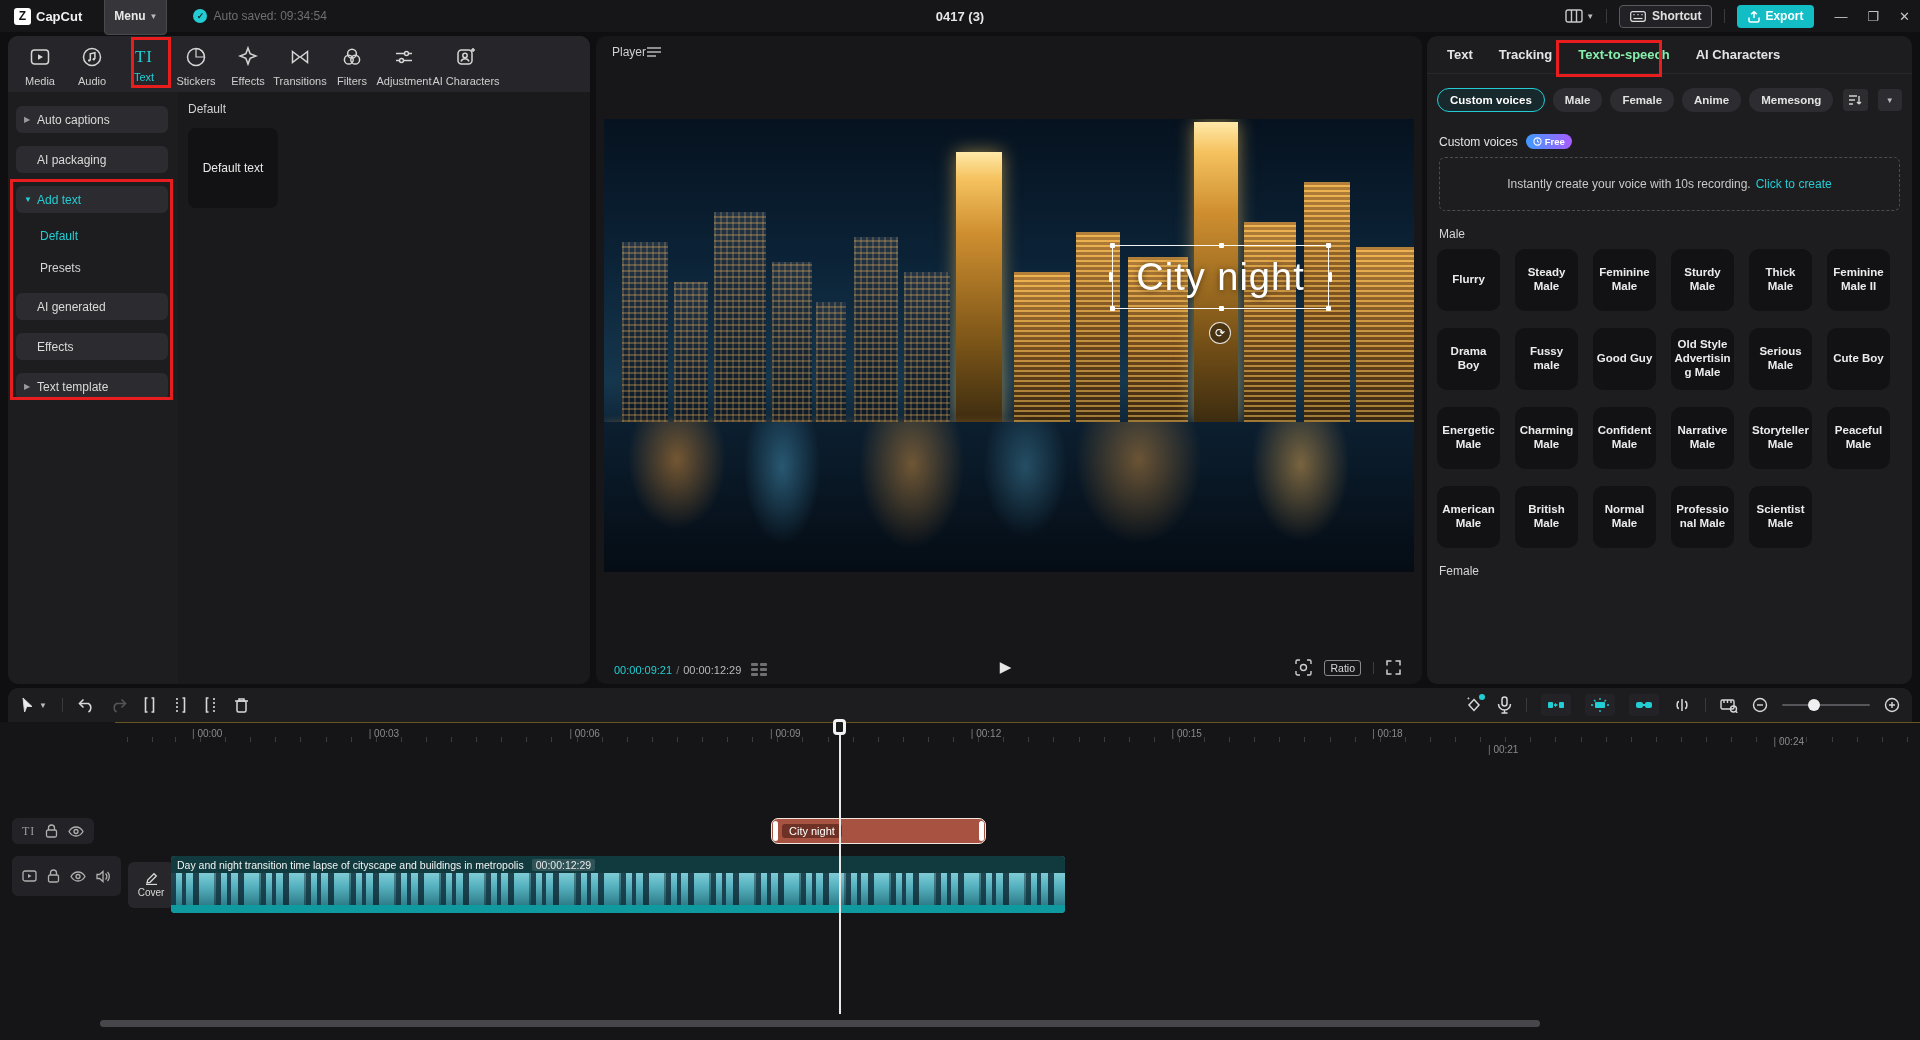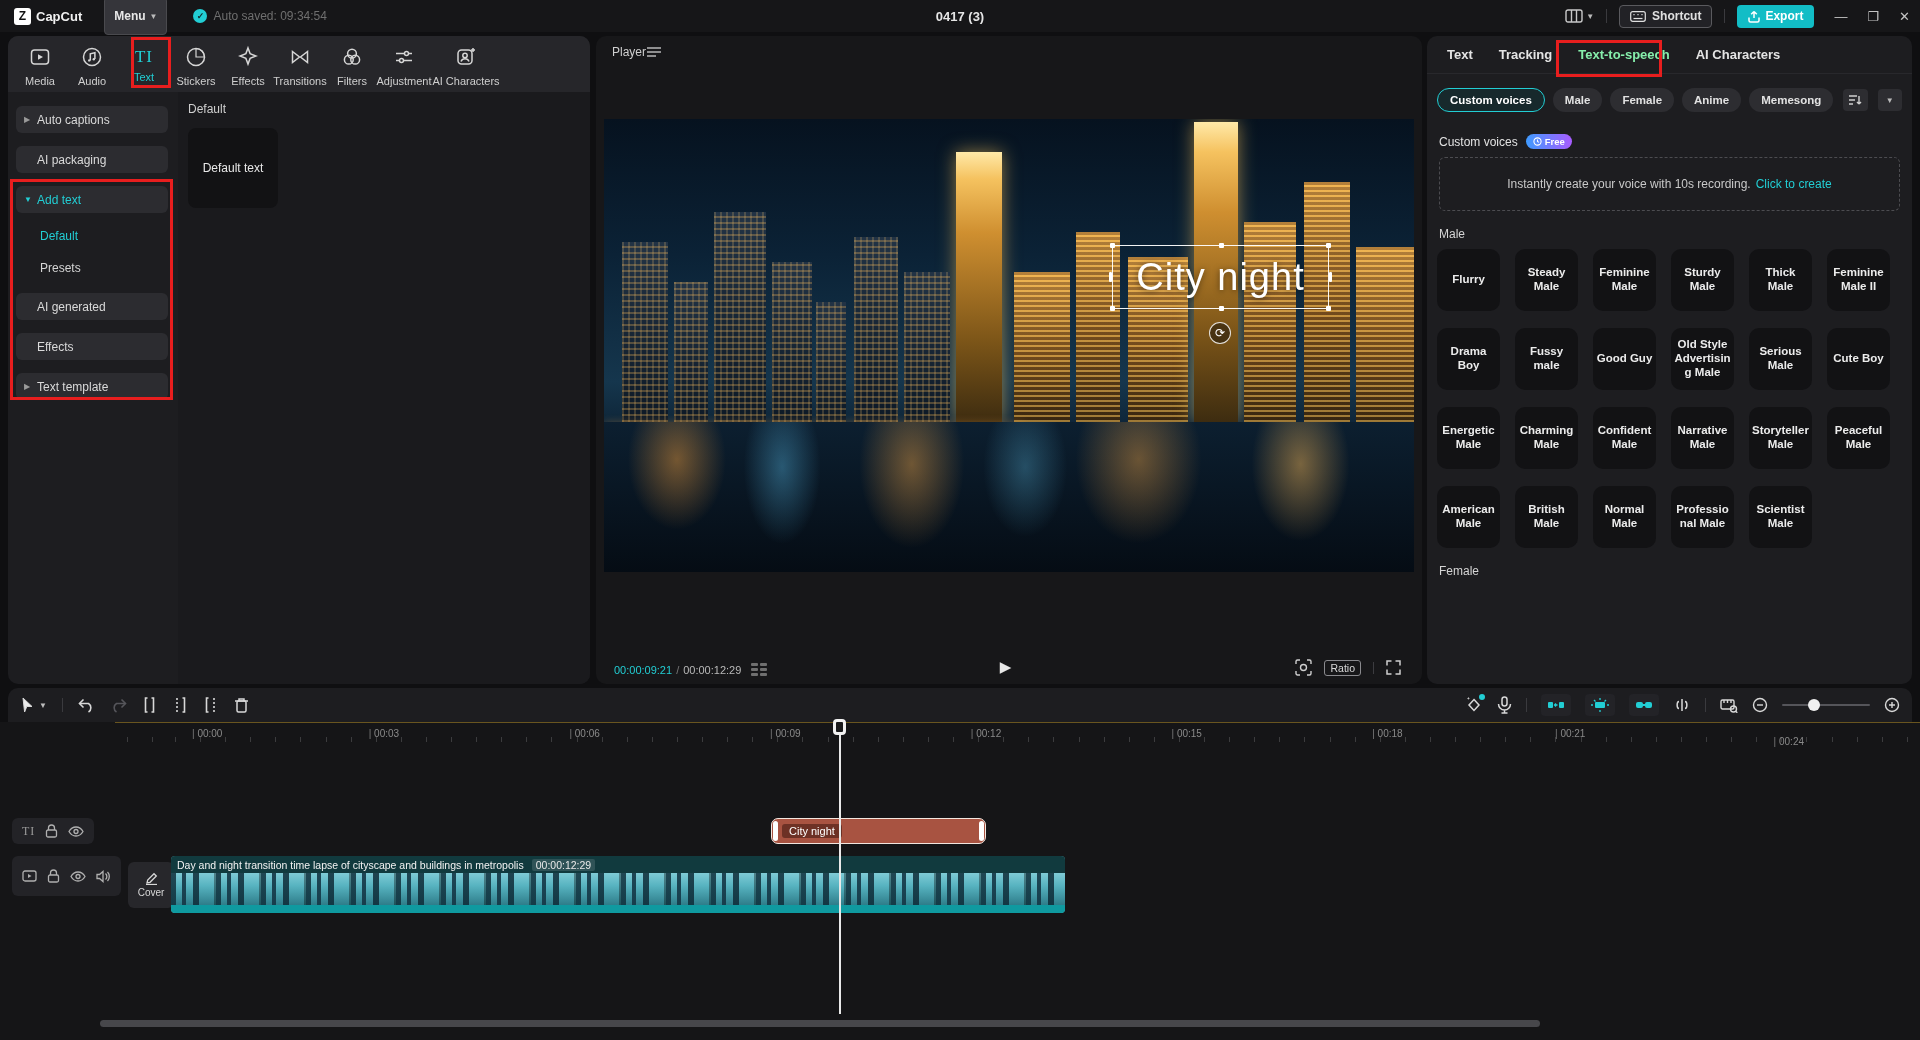--- a/index.html
+++ b/index.html
@@ -601,21 +601,21 @@
 
 <div class="tl-body">
   <div class="ruler" id="ruler">
       <span class="tick-label" style="left: 38px; margin-left: 39px;">00:00</span>
       <span class="tick-label" style="left: 253.7px;">00:03</span>
       <span class="tick-label" style="left: 454.4px;">00:06</span>
       <span class="tick-label" style="left: 655.1px;">00:09</span>
       <span class="tick-label" style="left: 855.8px;">00:12</span>
       <span class="tick-label" style="left: 1056.5px;">00:15</span>
       <span class="tick-label" style="left: 1257.2px;">00:18</span>
-      <span class="tick-label" style="left: 1440px;">00:21</span>
+      <span class="tick-label" style="left: 1373px; margin-top: 16px;">00:21</span>
       <span class="tick-label" style="left: 1658.6px; margin-top: 8px;">00:24</span>
     </div>
 
   <div class="track-header th-text">
     <span class="tt-glyph">TI</span>
     <svg width="13" height="14" viewBox="0 0 13 14" fill="none" stroke="#b0b0b0" stroke-width="1.3">
         <rect x="1.5" y="6" width="10" height="7" rx="1.5"></rect>
         <path d="M3.5 6V4a3 3 0 0 1 6 0v2"></path>
       </svg>
     <svg width="16" height="11" viewBox="0 0 16 11" fill="none" stroke="#b0b0b0" stroke-width="1.3">

